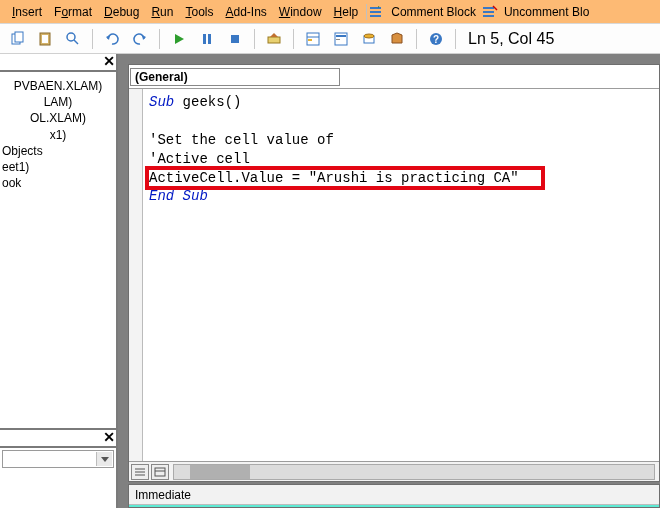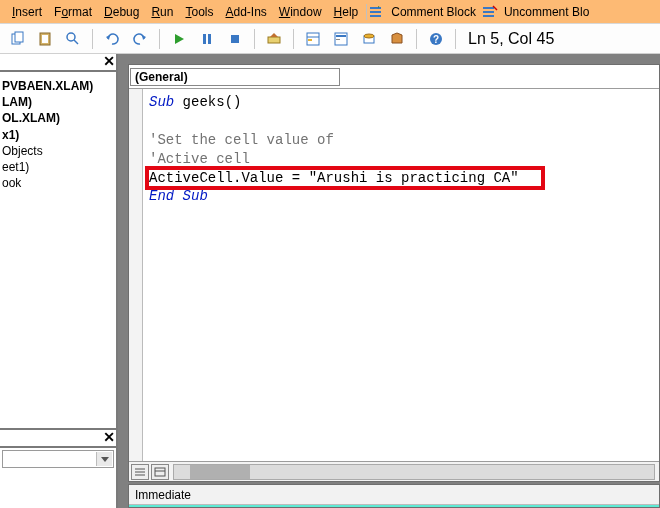--- a/index.html
+++ b/index.html
@@ -21,40 +21,40 @@
   .cursor-pos { font-size:16px; color:#000; padding-left:4px;}
 
   
   .main { position:absolute; top:54px; left:0; right:0; bottom:0; display:flex; }
 
   
   .leftcol { width:118px; min-width:118px; display:flex; flex-direction:column; border-right:2px solid #7a7a7a; }
   .lefttop { position:relative; flex:0 0 auto; height:18px; border-bottom:2px solid #7a7a7a; background:#fff; }
   .proj-tree { flex:1 1 auto; background:#fff; padding:6px 2px 2px 2px; overflow:hidden; line-height:1.35; border-bottom:2px solid #7a7a7a;}
   .proj-tree .node { white-space:nowrap; font-size:12px; }
-  .proj-tree .node.b { font-weight:bold; }
+  .proj-tree .node.b { font-weight:normal;text-align:center; }
   .leftmid { height:18px; background:#fff; border-bottom:2px solid #7a7a7a; position:relative;}
   .leftprops { flex:0 0 60px; background:#fff; padding:2px; }
   .propcombo { height:18px; border:1px solid #9a9a9a; background:#fff; position:relative;}
   .propcombo .arr { position:absolute; right:1px; top:1px; width:16px; height:14px; background:#e9e9e9; border-left:1px solid #bcbcbc; display:flex; align-items:center; justify-content:center;}
   .close-x { position:absolute; right:1px; top:0; font-weight:bold; font-size:14px; font-family:Arial; color:#000; cursor:default; line-height:14px;}
 
   
   .rightcol { flex:1 1 auto; display:flex; flex-direction:column; background:#808080;}
   .rc-gap { height:10px; background:#808080;}
 
   
   .codewin { flex:1 1 auto; margin-left:10px; background:#fff; border:1px solid #6e6e6e; display:flex; flex-direction:column; }
   .codehdr { height:24px; border-bottom:1px solid #9c9c9c; display:flex; align-items:center; }
   .combo { flex:0 0 auto; height:18px; margin:1px; border:1px solid #888; background:#fff; display:flex; align-items:center; padding:0 4px; position:relative; font-weight:bold;}
   .codebody { flex:1 1 auto; position:relative; overflow:hidden; display:flex;}
   .code-margin { width:14px; border-right:1px solid #bbb; background:#f3f3f3;}
   .code-text { flex:1 1 auto; padding:4px 4px 4px 6px; font-family: Consolas, "Courier New", monospace; font-size:14px; line-height:1.35; white-space:pre;}
   .code-text .kw { color:#0018c4;font-style:italic; }
-  .code-text .cm { color:#737373; }
+  .code-text .cm { color:#000000; }
   .hl-box { position:absolute; border:4px solid #e30613; }
   .codeft { height:20px; background:#f3f3f3; border-top:1px solid #9c9c9c; display:flex; align-items:center; }
   .codeft .sel-btn { width:18px; height:16px; border:1px solid #888; margin-left:2px; background:#eee; display:flex; align-items:center; justify-content:center;}
   .codeft .hscroll { flex:1 1 auto; height:16px; margin:0 4px; background:#dcdcdc; border:1px solid #aaa; position:relative;}
   .codeft .hscroll .thumb { position:absolute; left:16px; top:0; height:100%; width:60px; background:#b0b0b0;}
 
   
   .immwin { flex:0 0 24px; margin:2px 0 0 10px; background:#5eead4; border:1px solid #6e6e6e;}
   .immhdr { height:20px; background:#f2f2f2; border-bottom:1px solid #bcbcbc; padding:2px 6px; font-size:12px; display:flex; align-items:center;}
   .triangle-down { width:0; height:0; border-left:4px solid transparent; border-right:4px solid transparent; border-top:5px solid #555; }

